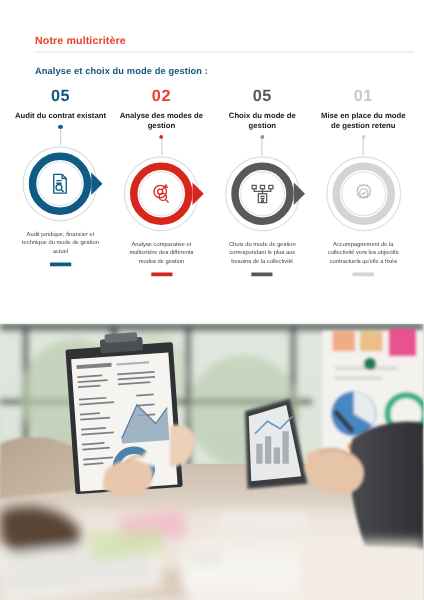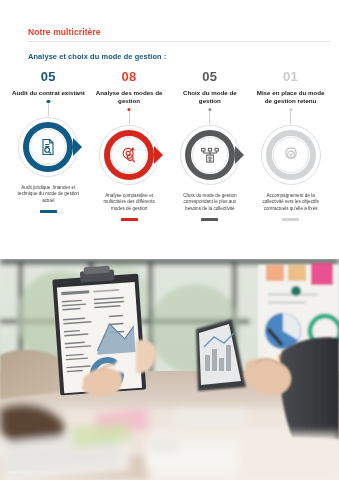--- a/index.html
+++ b/index.html
@@ -125,21 +125,21 @@
             <circle cx="11" cy="15.5" r="2.8"></circle>
             <path d="M13.1 17.6 15.6 20"></path>
           </svg>
         </span>
       </div>
       <div class="step-desc">Audit juridique, financier et technique du mode de gestion actuel</div>
       <div class="step-bar" style="background:#0f5b86"></div>
     </div>
 
     <div class="step">
-      <div class="step-num" style="color:#e8412a">08</div>
+      <div class="step-num" style="color:#e8412a">02</div>
       <div class="step-head">Analyse des modes de gestion</div>
       <div class="connector">
         <span class="dot" style="background:#d9261c"></span>
       </div>
       <div class="circle-wrap">
         <span class="ring-outer"></span>
         <span class="arrow" style="border-left-color:#d9261c"></span>
         <span class="ring-thick" style="border-color:#d9261c"></span>
         <span class="inner-disc">
           <svg width="20" height="20" viewBox="0 0 24 24" fill="none" stroke="#d9261c" stroke-width="1.3">

